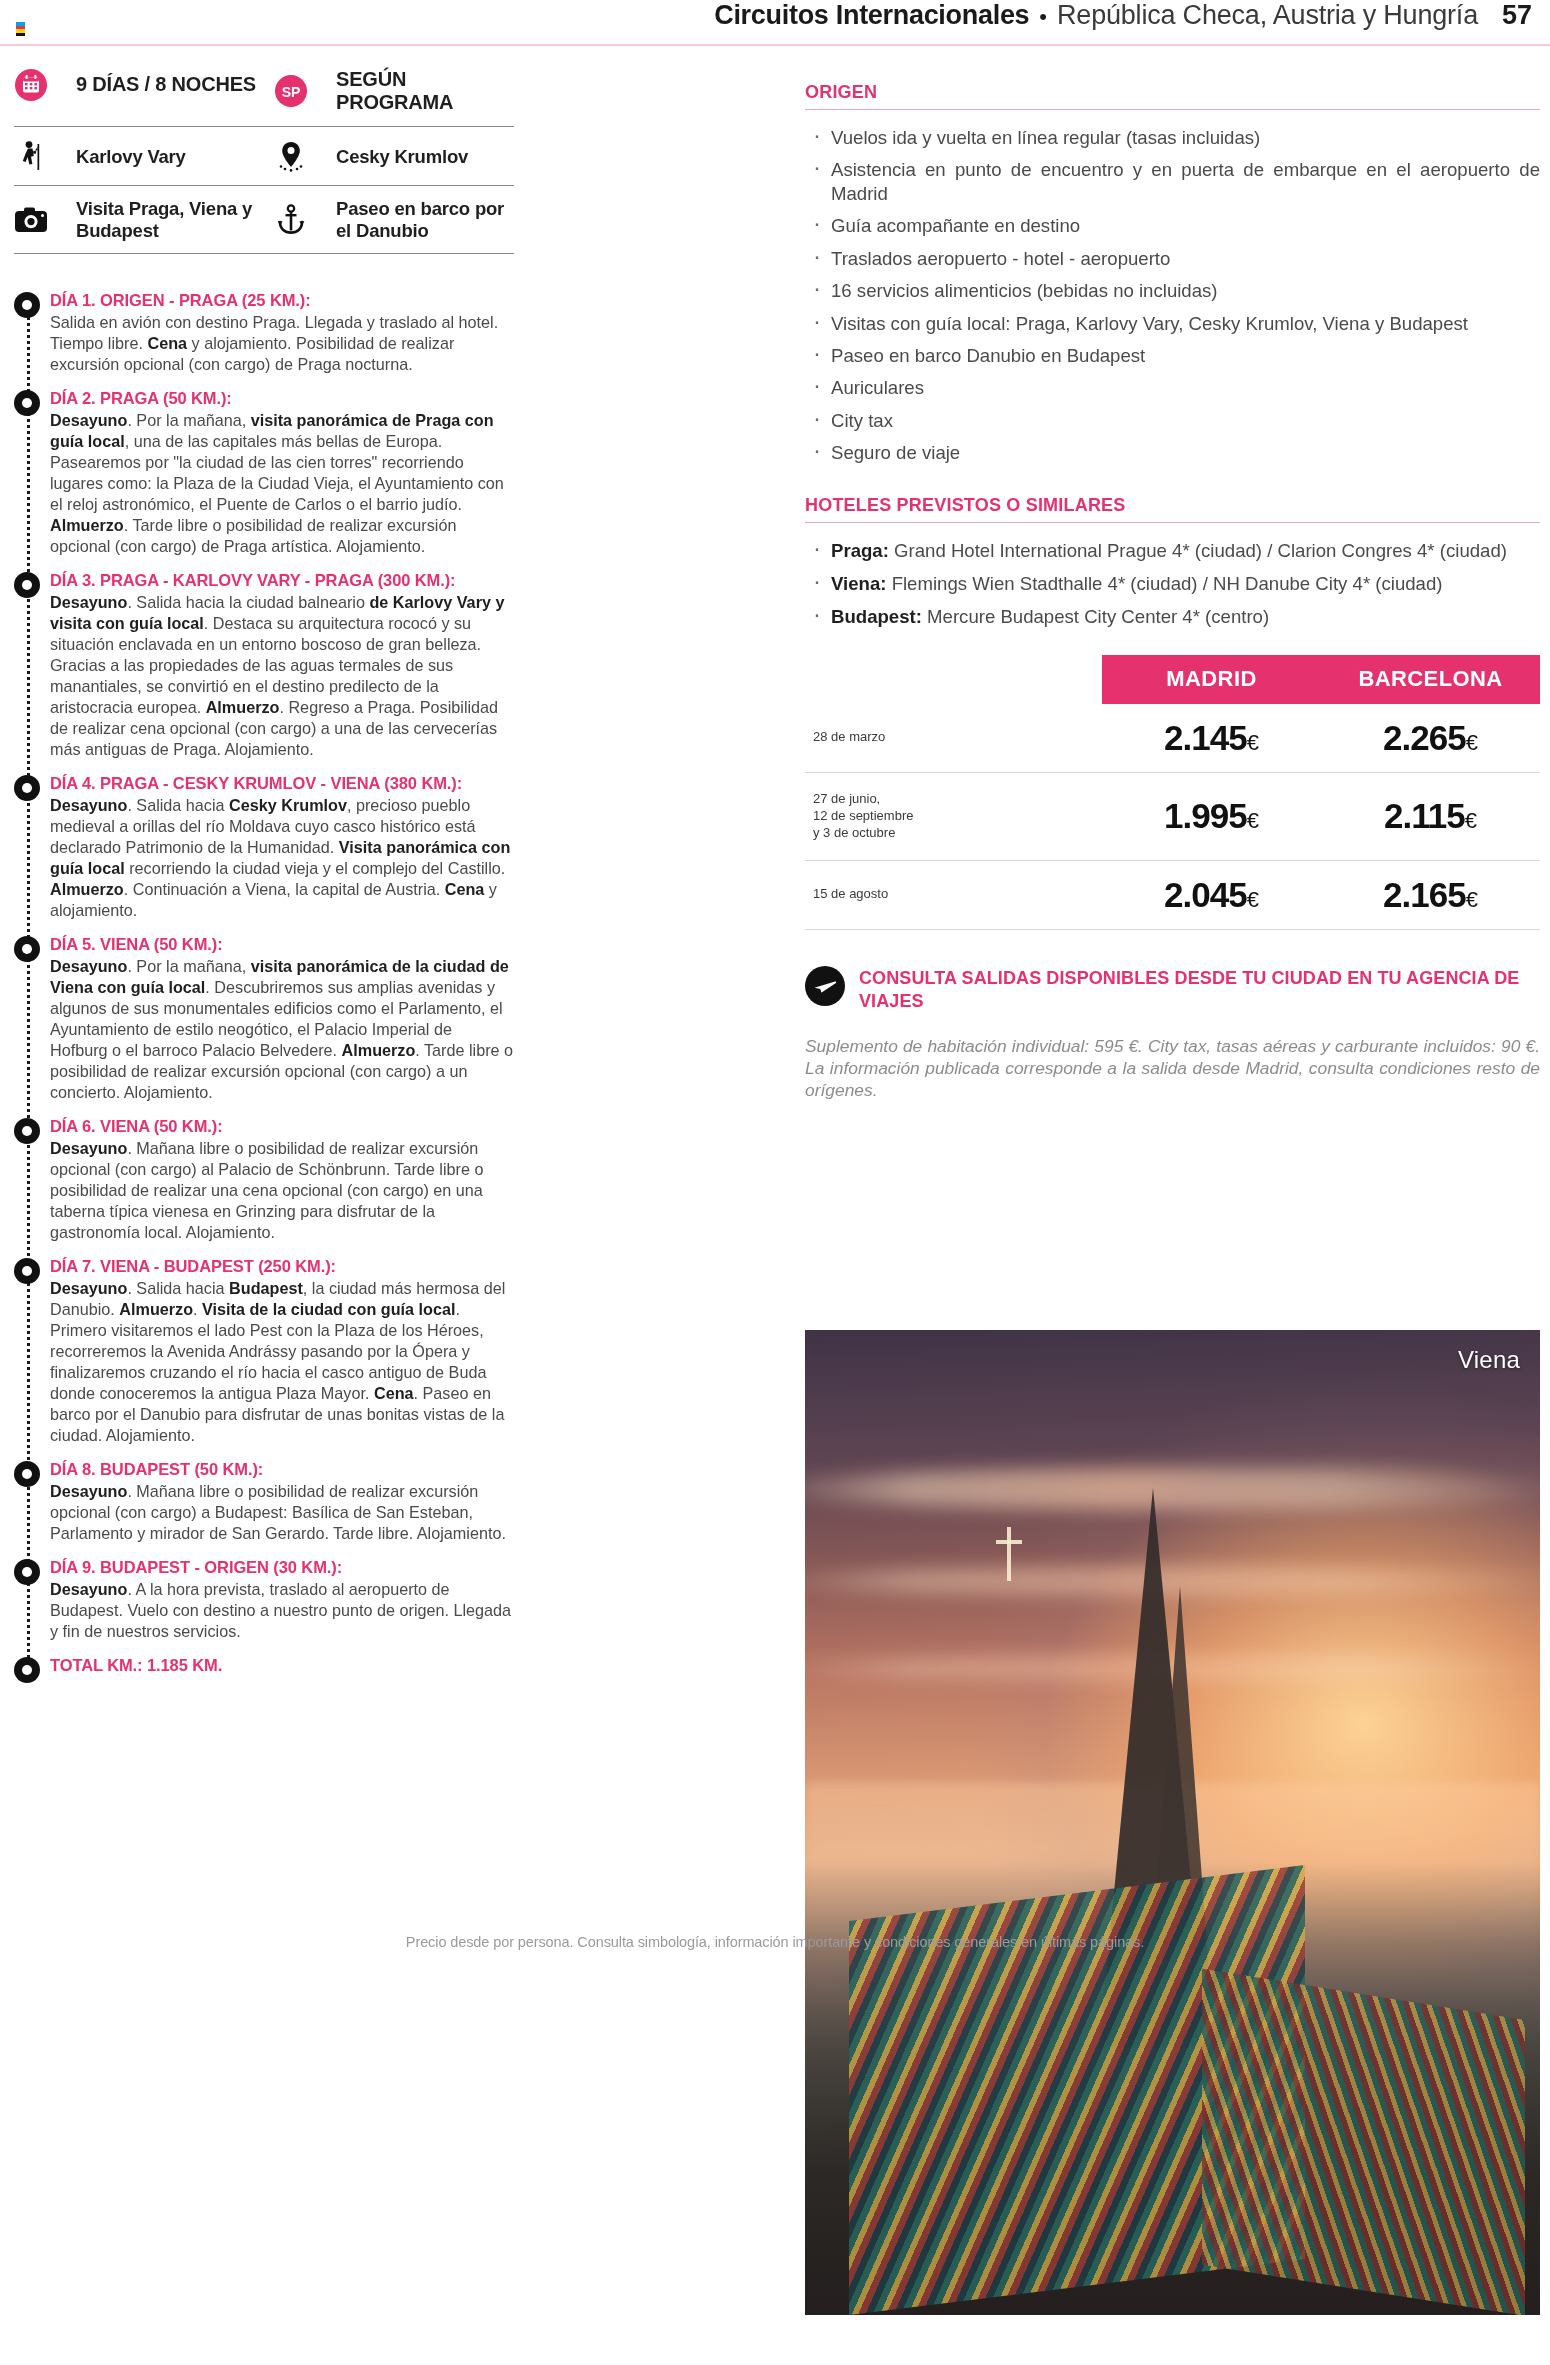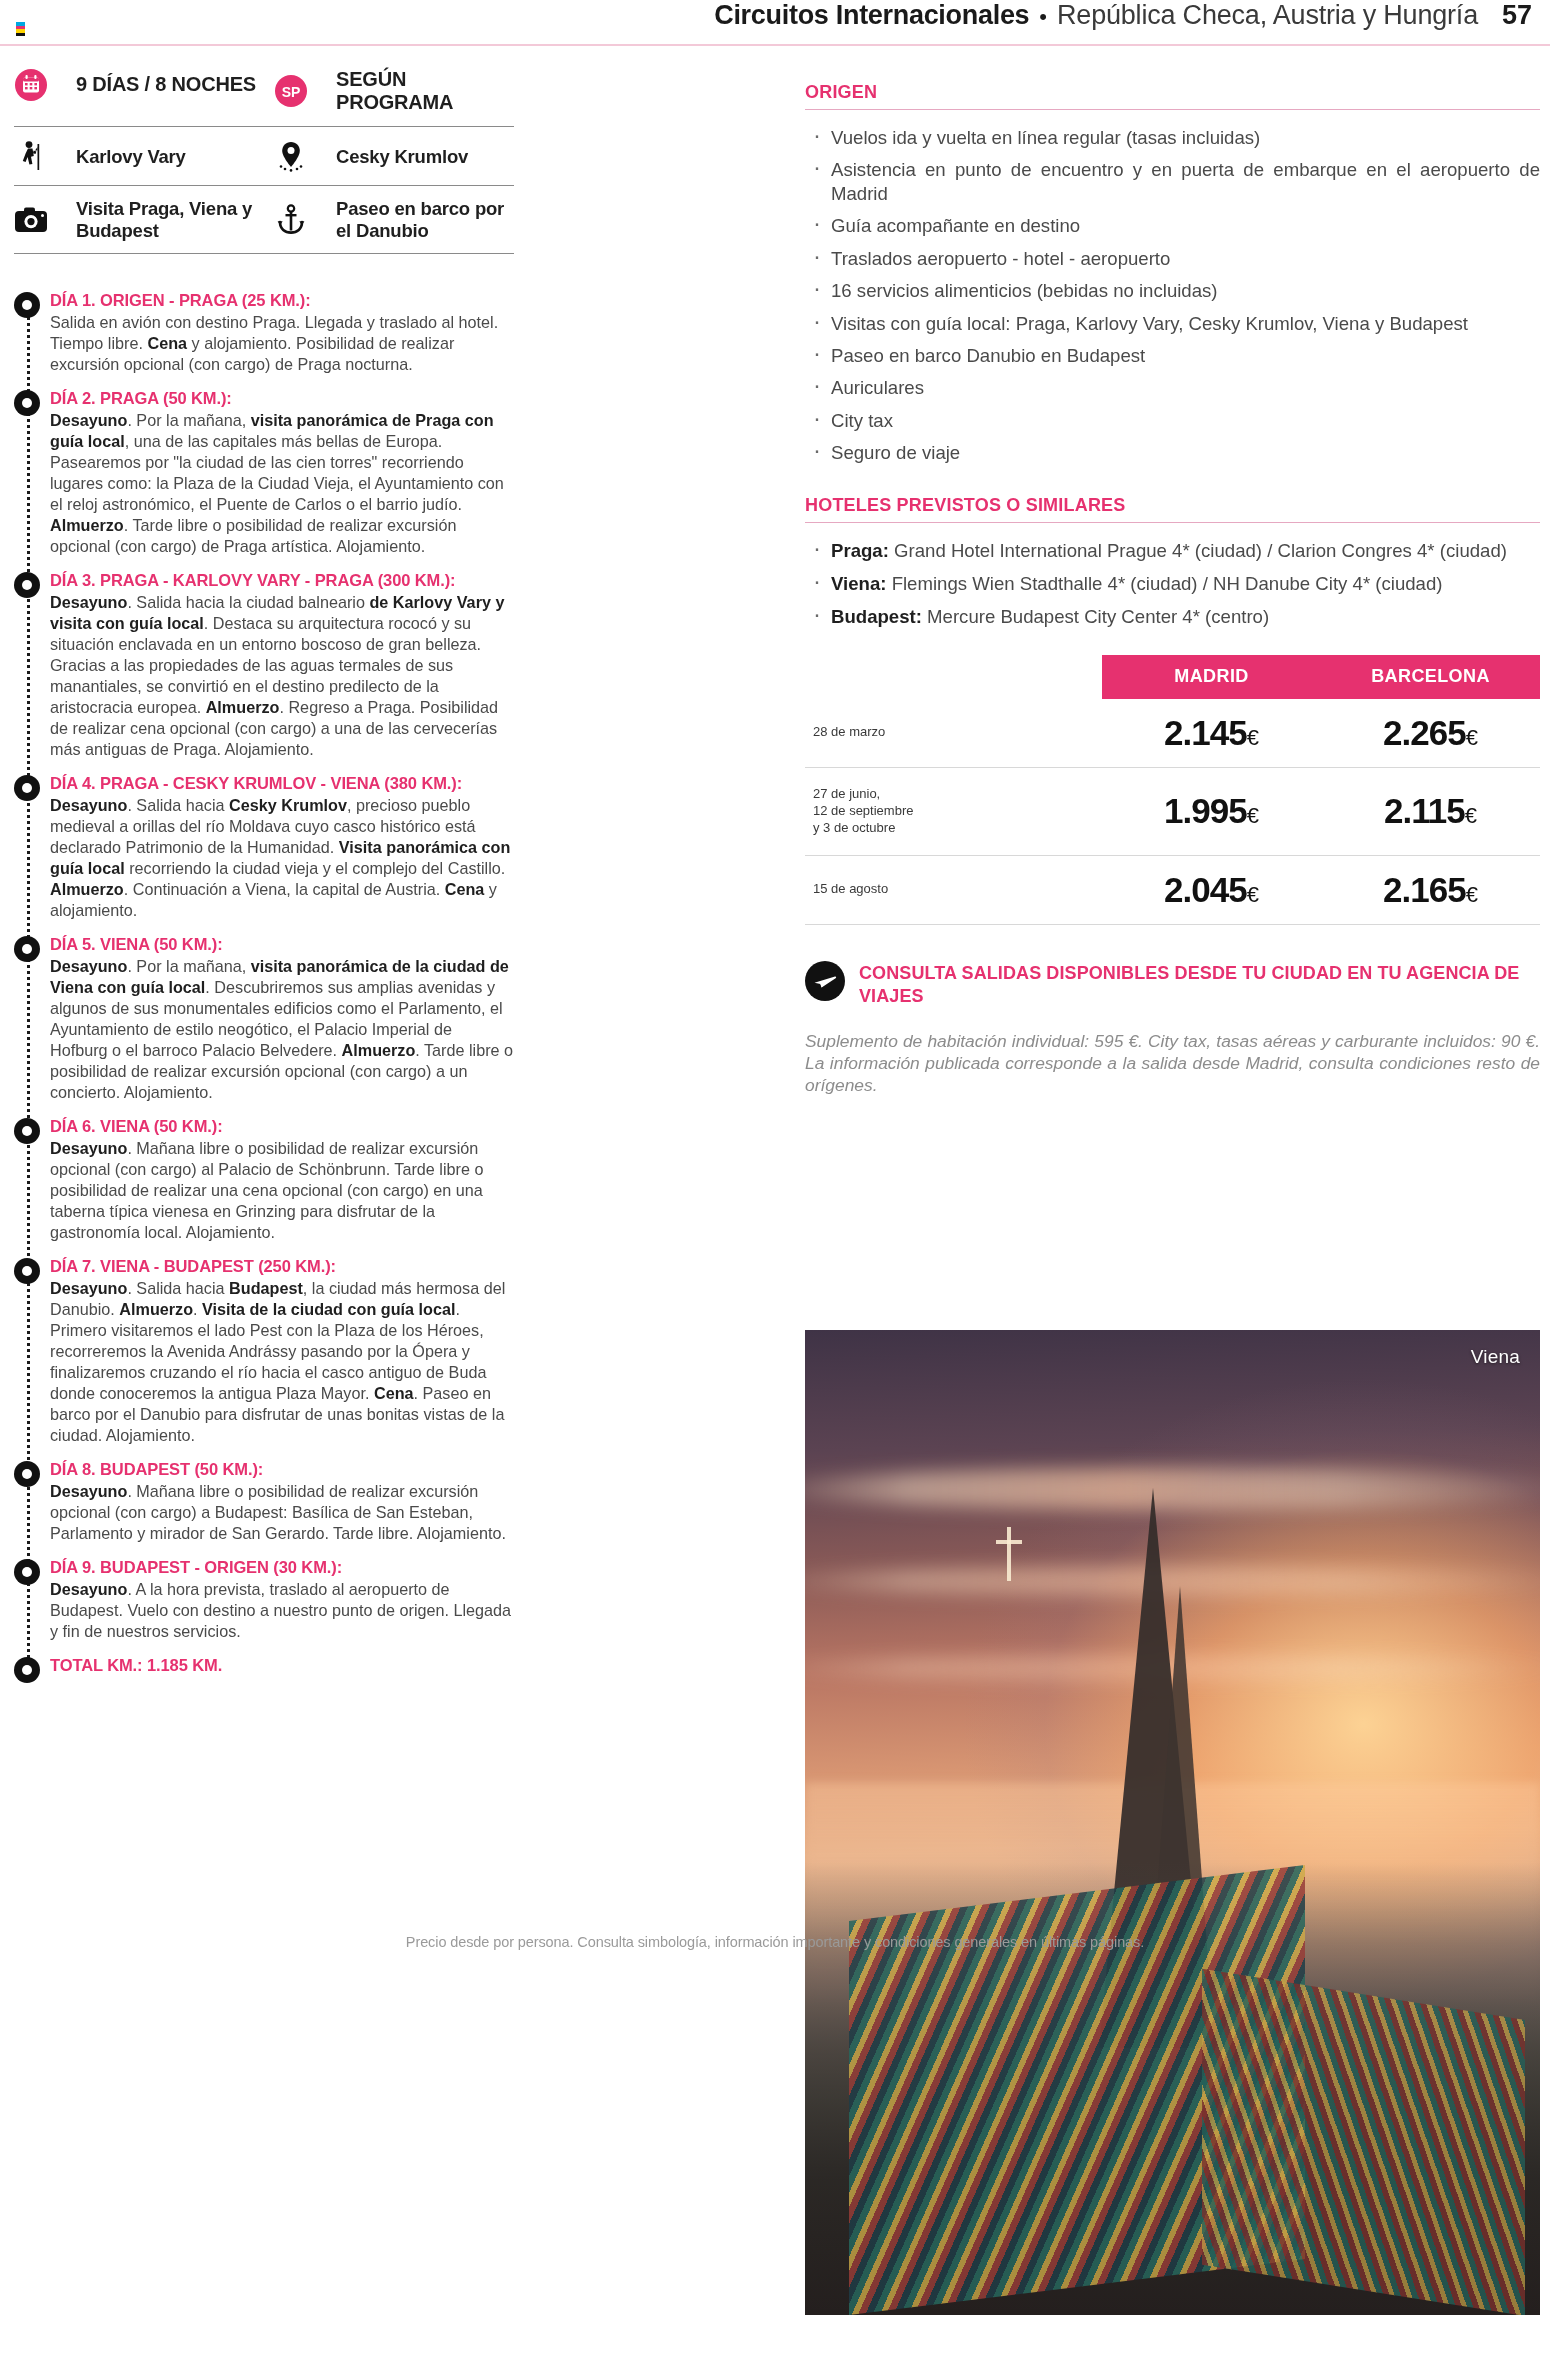--- a/index.html
+++ b/index.html
@@ -101,21 +101,21 @@
   }
   ul.blist li b { color: #1f1f1f; font-weight: bold; }
   ul.blist.hotels li { margin-bottom: 10px; }
 
   
   .ptable { margin-top: 26px; width: 735px; }
   .ptab-head { display: flex; }
   .ptab-head .sp { width: 297px; }
   .ptab-head .th {
     flex: 1; background: #e6316f; color: #fff; font-weight: bold;
-    font-size: 18px; letter-spacing: 0.4px; text-align: center;
+    font-size: 22px; letter-spacing: 0.4px; text-align: center;
     padding: 11px 0 12px;
   }
   .ptab-row { display: flex; align-items: center; border-bottom: 1.5px solid #d8d8d8; }
   .ptab-row:first-of-type { border-top: 0; }
   .ptab-date {
     width: 297px; font-size: 13px; color: #3a3a3a; line-height: 1.3;
     padding: 18px 6px 18px 8px;
   }
   .ptab-price {
     flex: 1; text-align: center; font-size: 35px; font-weight: bold;
@@ -189,21 +189,21 @@
     content: ""; position: absolute; left: -11px; top: 13px;
     width: 26px; height: 4px; background: rgba(250,235,210,0.9);
   }
   .photo .haze {
     position: absolute; left: 0; right: 0; top: 46%; height: 22%;
     background: linear-gradient(180deg, rgba(255,205,160,0.42) 0%, rgba(190,160,150,0.12) 100%);
     filter: blur(5px);
   }
   .photo-caption {
     position: absolute; right: 20px; top: 16px; color: #fff;
-    font-size: 19px; letter-spacing: 0.2px; z-index: 6;
+    font-size: 24px; letter-spacing: 0.2px; z-index: 6;
     text-shadow: 0 1px 3px rgba(0,0,0,0.55);
   }
 
   
   .footer {
     position: absolute; left: 0; bottom: 14px; width: 1550px;
     text-align: center; font-size: 14.5px; color: #9a9a9a;
     letter-spacing: -0.1px;
   }
 </style>

